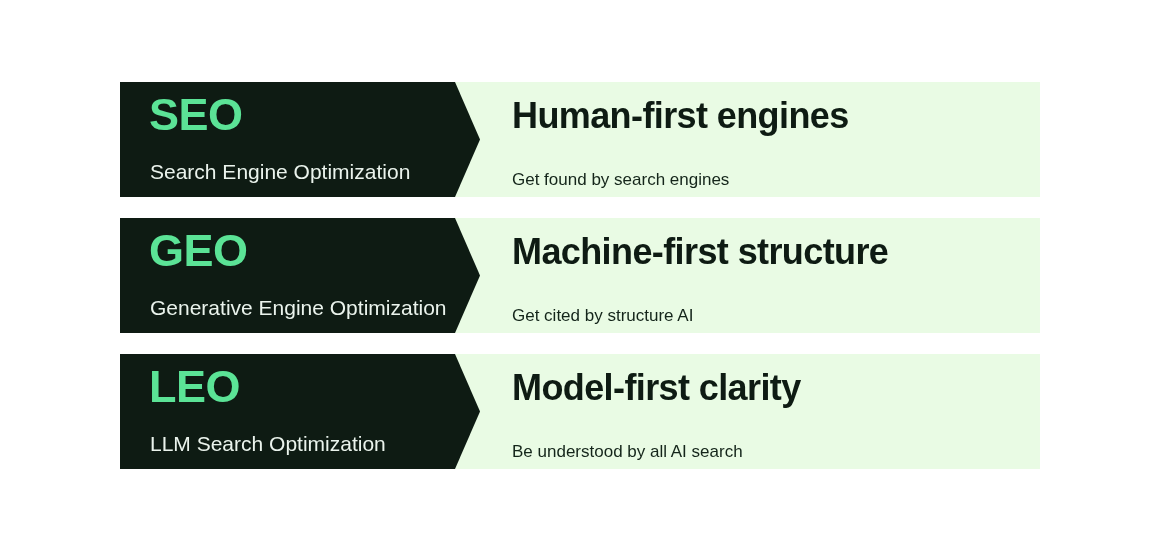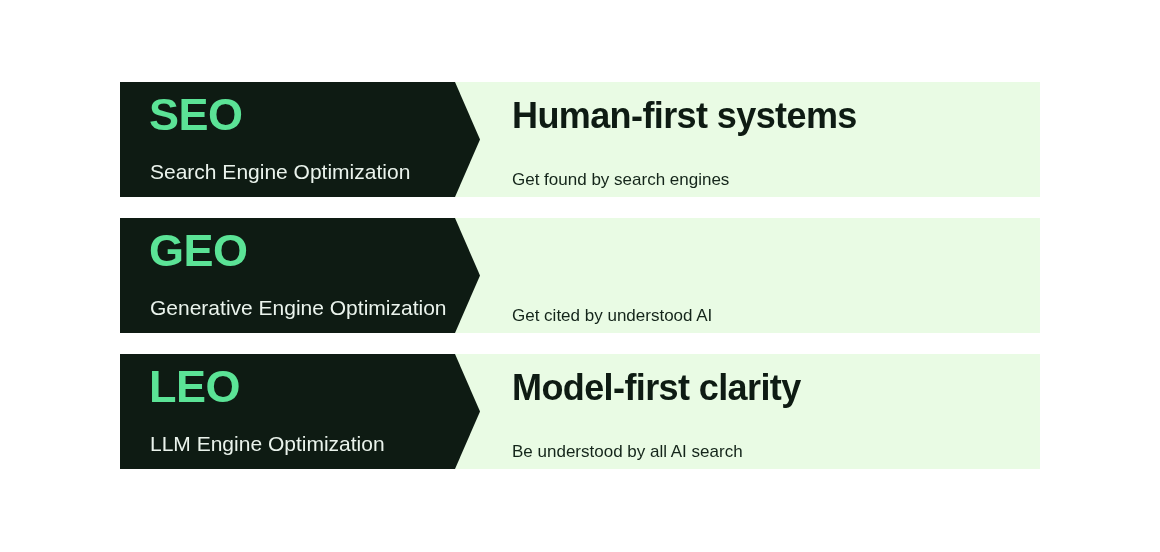--- a/index.html
+++ b/index.html
@@ -104,39 +104,40 @@
 <body>
 
 <div id="infographic">
 
   <div class="row">
     <div class="row-left">
       <div class="acronym">SEO</div>
       <div class="expansion">Search Engine Optimization</div>
     </div>
     <div class="row-right">
-      <div class="headline">Human-first systems</div>
+      <div class="headline">Human-first engines</div>
       <div class="subline">Get found by search engines</div>
     </div>
   </div>
 
   <div class="row">
     <div class="row-left">
       <div class="acronym">GEO</div>
       <div class="expansion">Generative Engine Optimization</div>
     </div>
     <div class="row-right">
-      <div class="subline">Get cited by understood AI</div>
+      <div class="headline">Machine-first structure</div>
+      <div class="subline">Get cited by structure AI</div>
     </div>
   </div>
 
   <div class="row">
     <div class="row-left">
       <div class="acronym">LEO</div>
-      <div class="expansion">LLM Engine Optimization</div>
+      <div class="expansion">LLM Search Optimization</div>
     </div>
     <div class="row-right">
       <div class="headline">Model-first clarity</div>
       <div class="subline">Be understood by all AI search</div>
     </div>
   </div>
 
 </div>
 
 </body></html>

